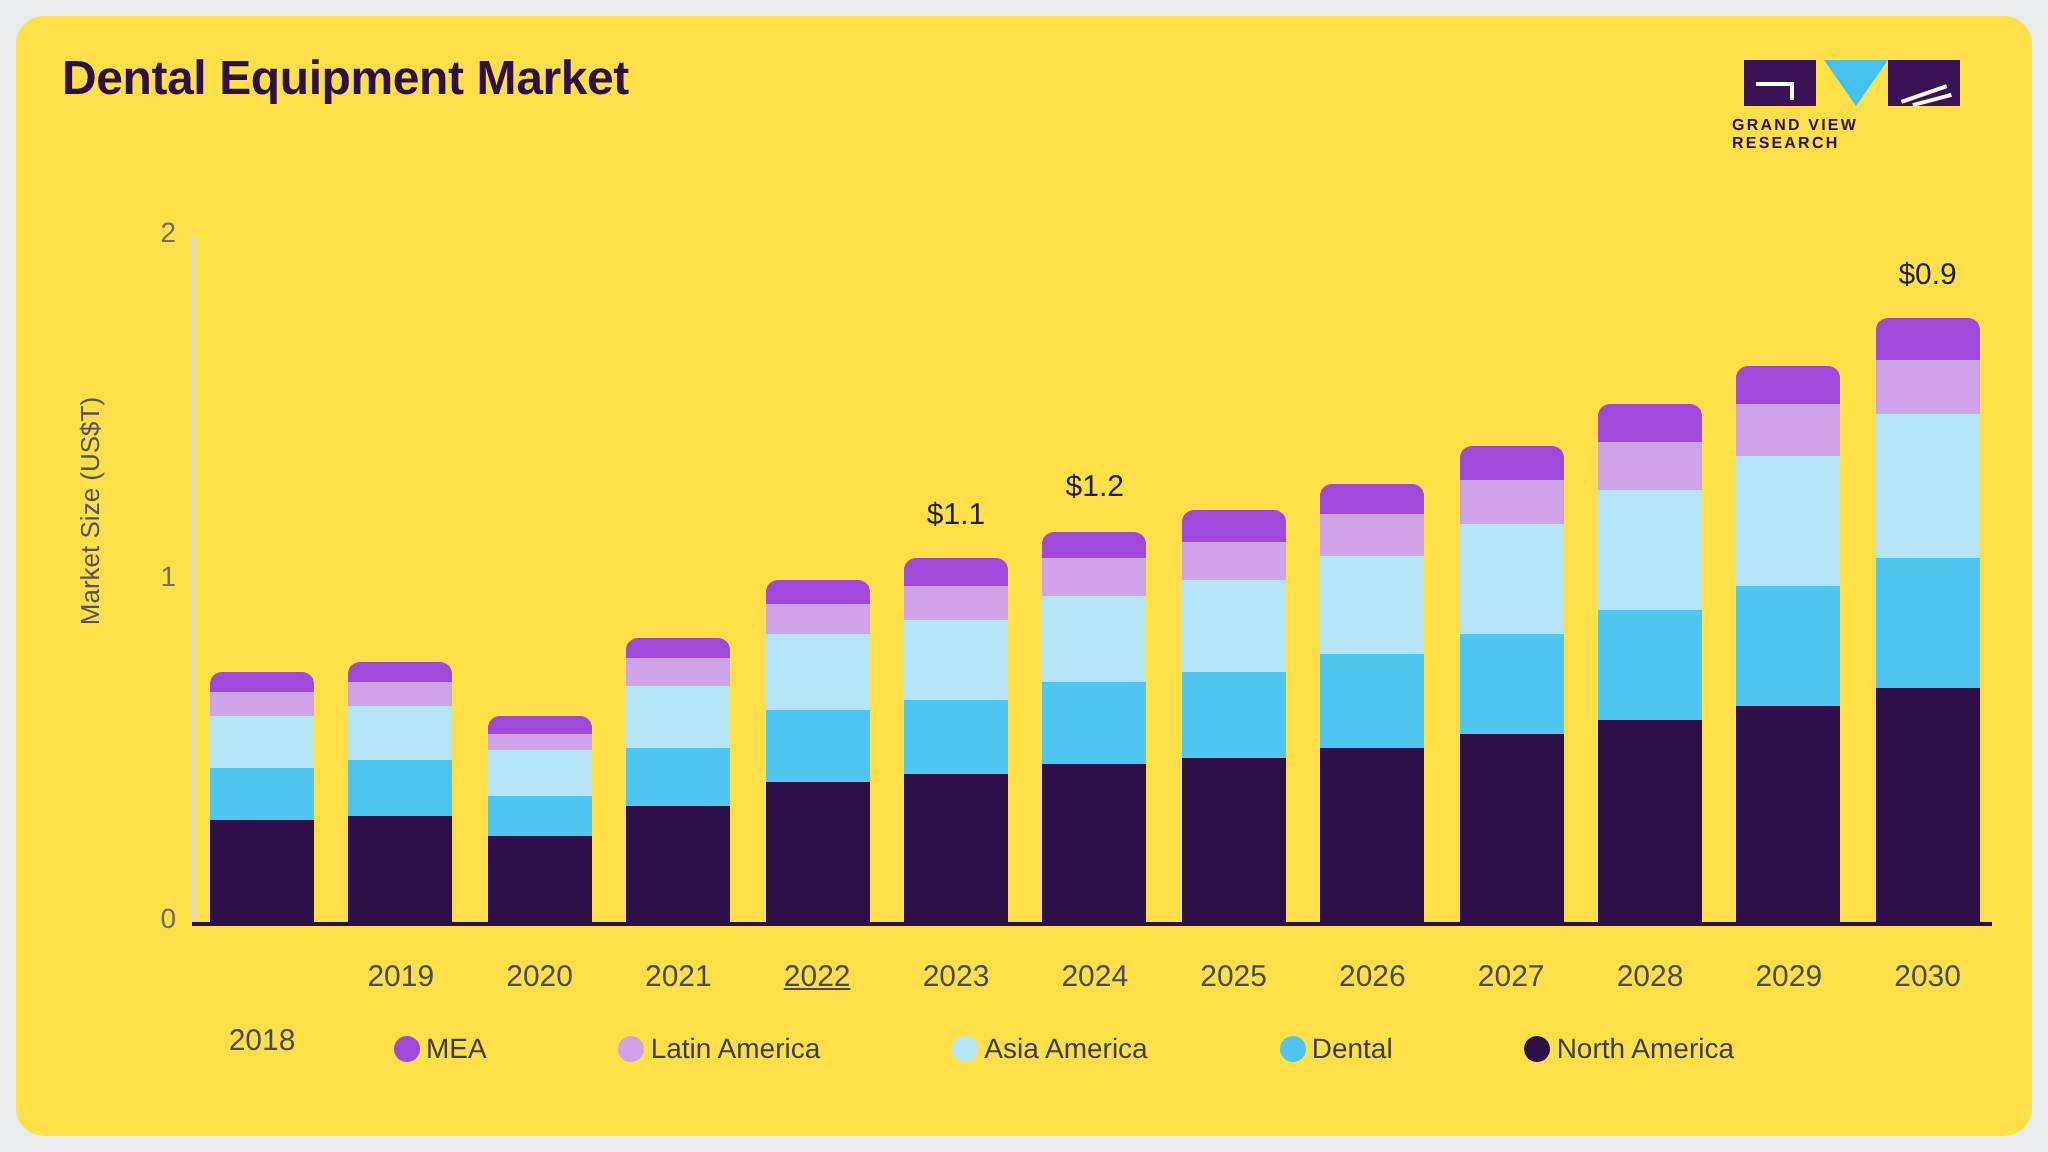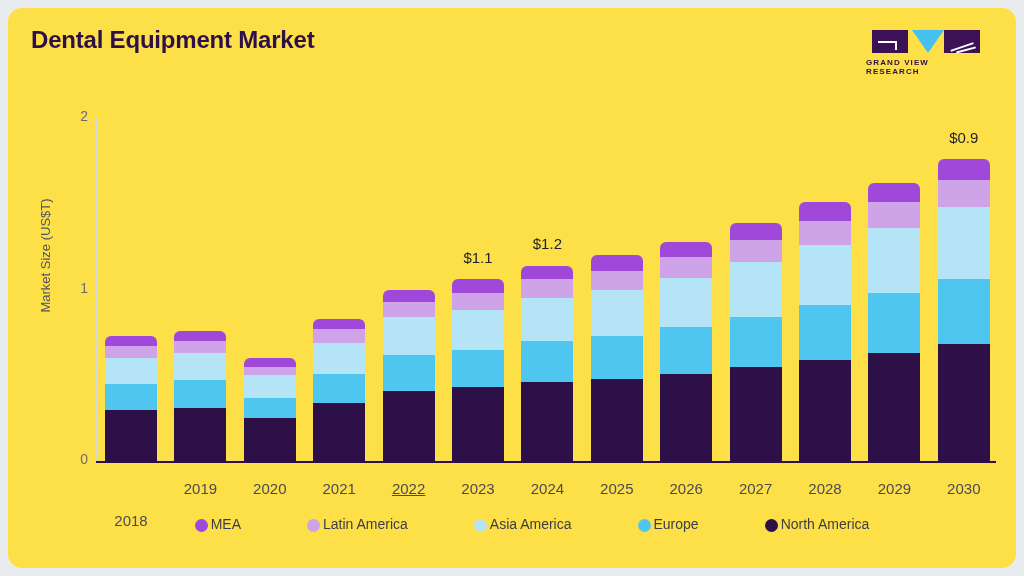--- a/index.html
+++ b/index.html
@@ -194,21 +194,21 @@
     left: 0;
     top: 508px;
     width: 1008px;
     display: flex;
     justify-content: center;
     align-items: center;
     gap: 26px;
   }
   .legend-item {
     display: flex;
-    align-items: flex-end;
+    align-items: center;
     gap: 3px;
     padding-left: 40px;
   }
   .legend-swatch {
     width: 13px;
     height: 13px;
     border-radius: 50%;
     display: block;
   }
   .legend-label {
@@ -368,21 +368,21 @@
       <div class="legend-item">
         <span class="legend-swatch" style="background: rgb(206, 163, 232);"></span>
         <span class="legend-label">Latin America</span>
       </div>
       <div class="legend-item">
         <span class="legend-swatch" style="background: rgb(181, 228, 247);"></span>
         <span class="legend-label">Asia America</span>
       </div>
       <div class="legend-item">
         <span class="legend-swatch" style="background: rgb(78, 198, 240);"></span>
-        <span class="legend-label">Europe</span>
+        <span class="legend-label">Dental</span>
       </div>
       <div class="legend-item">
         <span class="legend-swatch" style="background: rgb(46, 16, 73);"></span>
         <span class="legend-label">North America</span>
       </div>
     </div>
 
 </div>
 
 </body></html>

